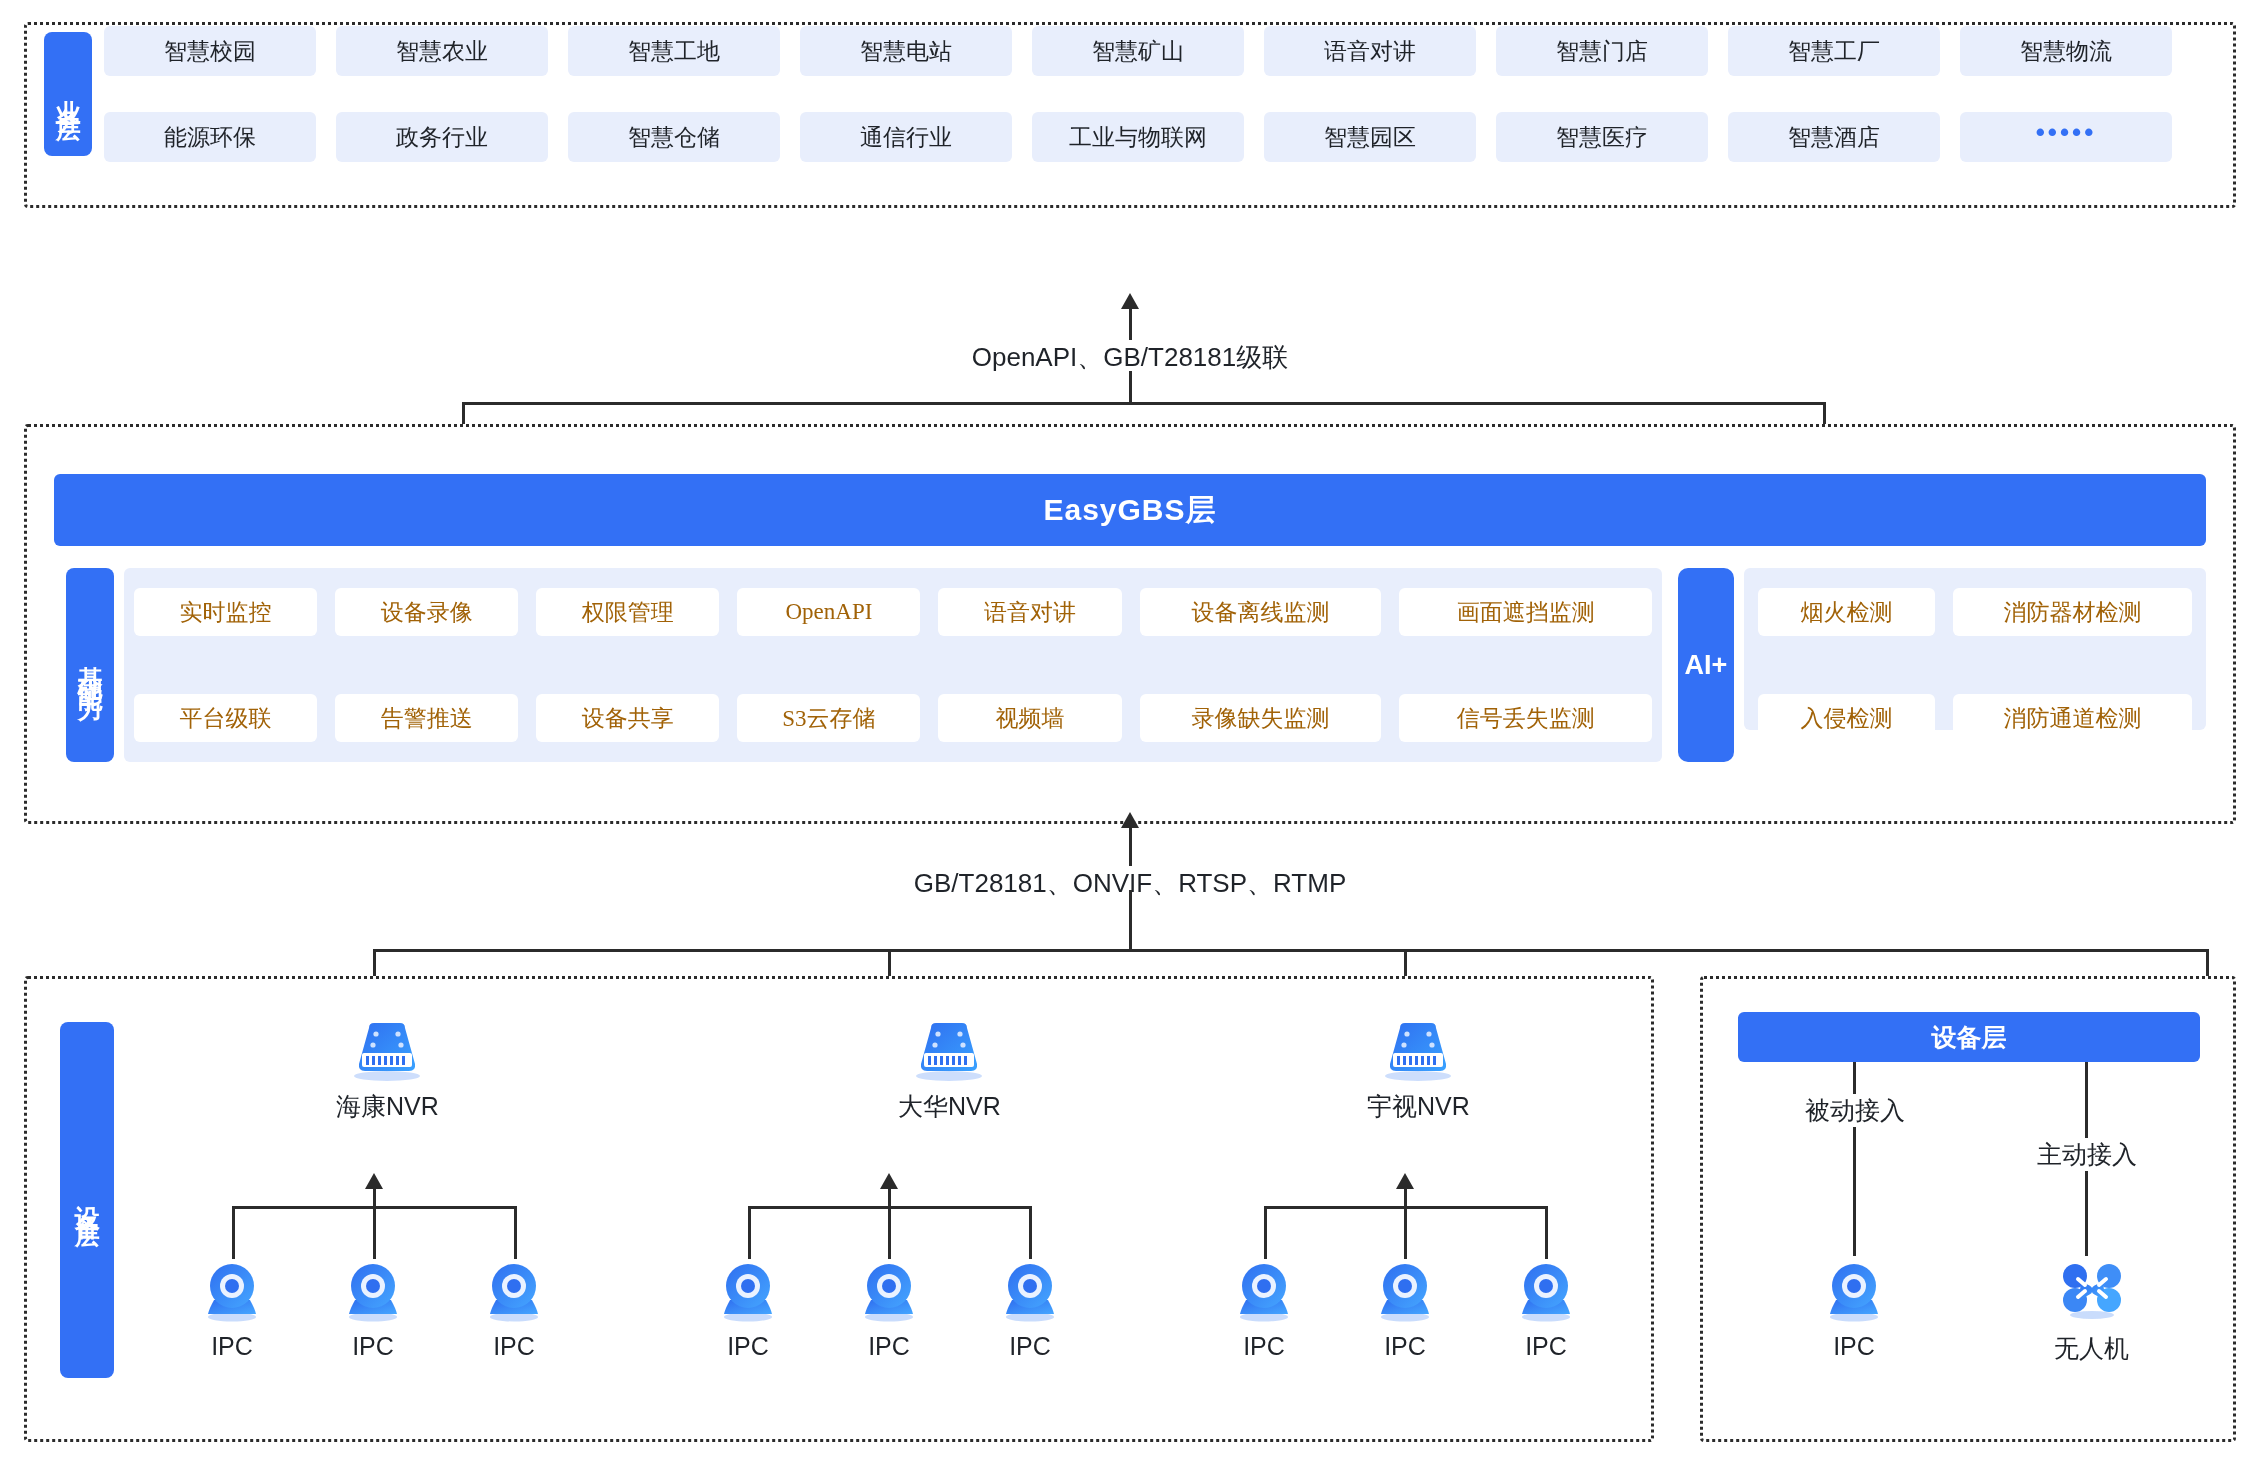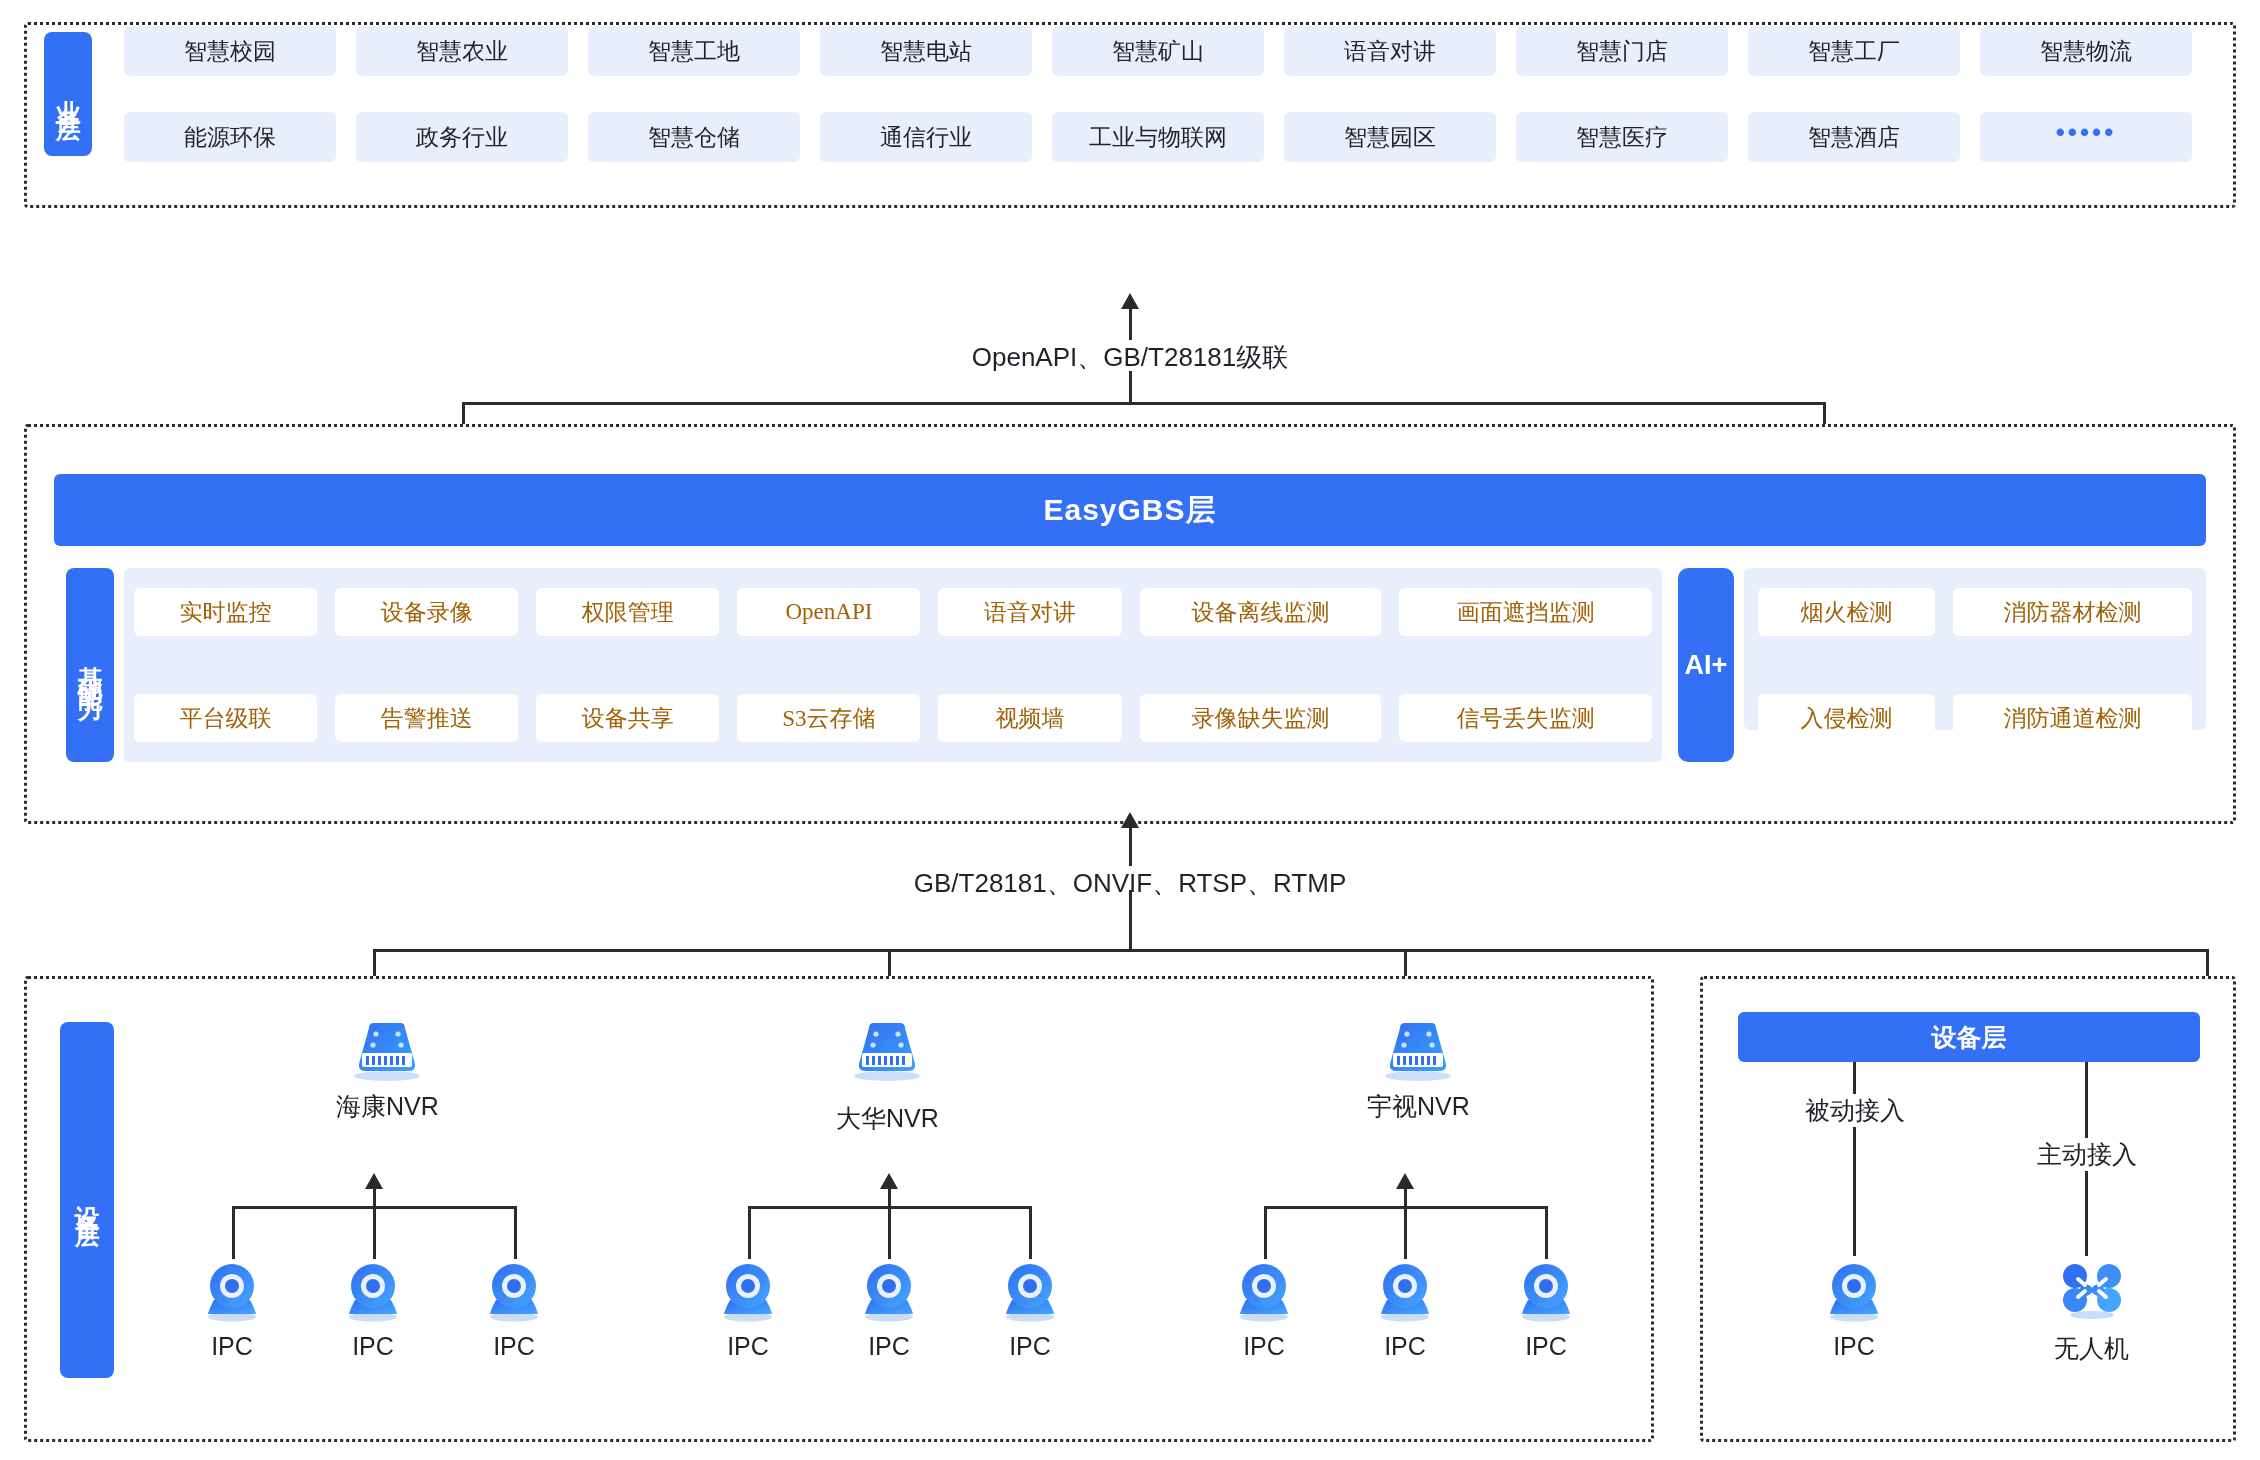--- a/index.html
+++ b/index.html
@@ -35,21 +35,21 @@
     writing-mode:vertical-rl;
     letter-spacing:10px;
     text-orientation:upright;
     line-height:1.18;
   }
 
   
   #business-panel{ left:24px; top:22px; width:2212px; height:186px; }
   #business-label{ position:absolute; left:44px; top:32px; width:48px; height:124px; }
   .biz-grid{
-    position:absolute; left:124px; top:26px; width:2068px; height:136px;
+    position:absolute; left:104px; top:26px; width:2068px; height:136px;
     display:grid;
     grid-template-columns:repeat(9, 1fr);
     grid-template-rows:repeat(2, 50px);
     gap:36px 20px;
   }
   .chip{
     background:#e8eefc;
     border-radius:6px;
     display:flex; align-items:center; justify-content:center;
     font-size:23px; color:#1f2329;
@@ -262,21 +262,21 @@
     <span class="node-label">海康NVR</span>
   </div>
   <div>
     <div class="arrow-up" style="left:365px; top:1173px;"></div>
     <div class="vline" style="left:373px; top:1189px; height:70px;"></div>
     <div class="hline" style="left:232px; top:1206px; width:284px;"></div>
     <div class="vline" style="left:232px; top:1206px; height:53px;"></div>
     <div class="vline" style="left:514px; top:1206px; height:53px;"></div>
   </div>
 
-  <div class="node" style="left:836px; top:1020px;gap:12px;">
+  <div class="node" style="left:898px; top:1020px;">
     <span class="nvr-ico">
       <svg width="76" height="62" viewBox="0 0 76 62">
         <ellipse cx="38" cy="56" rx="33" ry="5" fill="#bcd3fb" opacity=".75"></ellipse>
         <path d="M20 8 q0-5 5-5 h26 q5 0 5 5 l10 36 q1 7-6 7 H16 q-7 0-6-7 Z" fill="url(#nvrg1)"></path>
         <circle cx="27" cy="14" r="2.6" fill="#cfe2ff"></circle>
           <circle cx="49" cy="14" r="2.6" fill="#cfe2ff"></circle>
         <circle cx="24" cy="25" r="2.6" fill="#cfe2ff"></circle>
           <circle cx="52" cy="25" r="2.6" fill="#cfe2ff"></circle>
         <rect x="13" y="33" width="50" height="14" rx="2" fill="#ffffff"></rect>
         <g fill="#2f6ff0">

